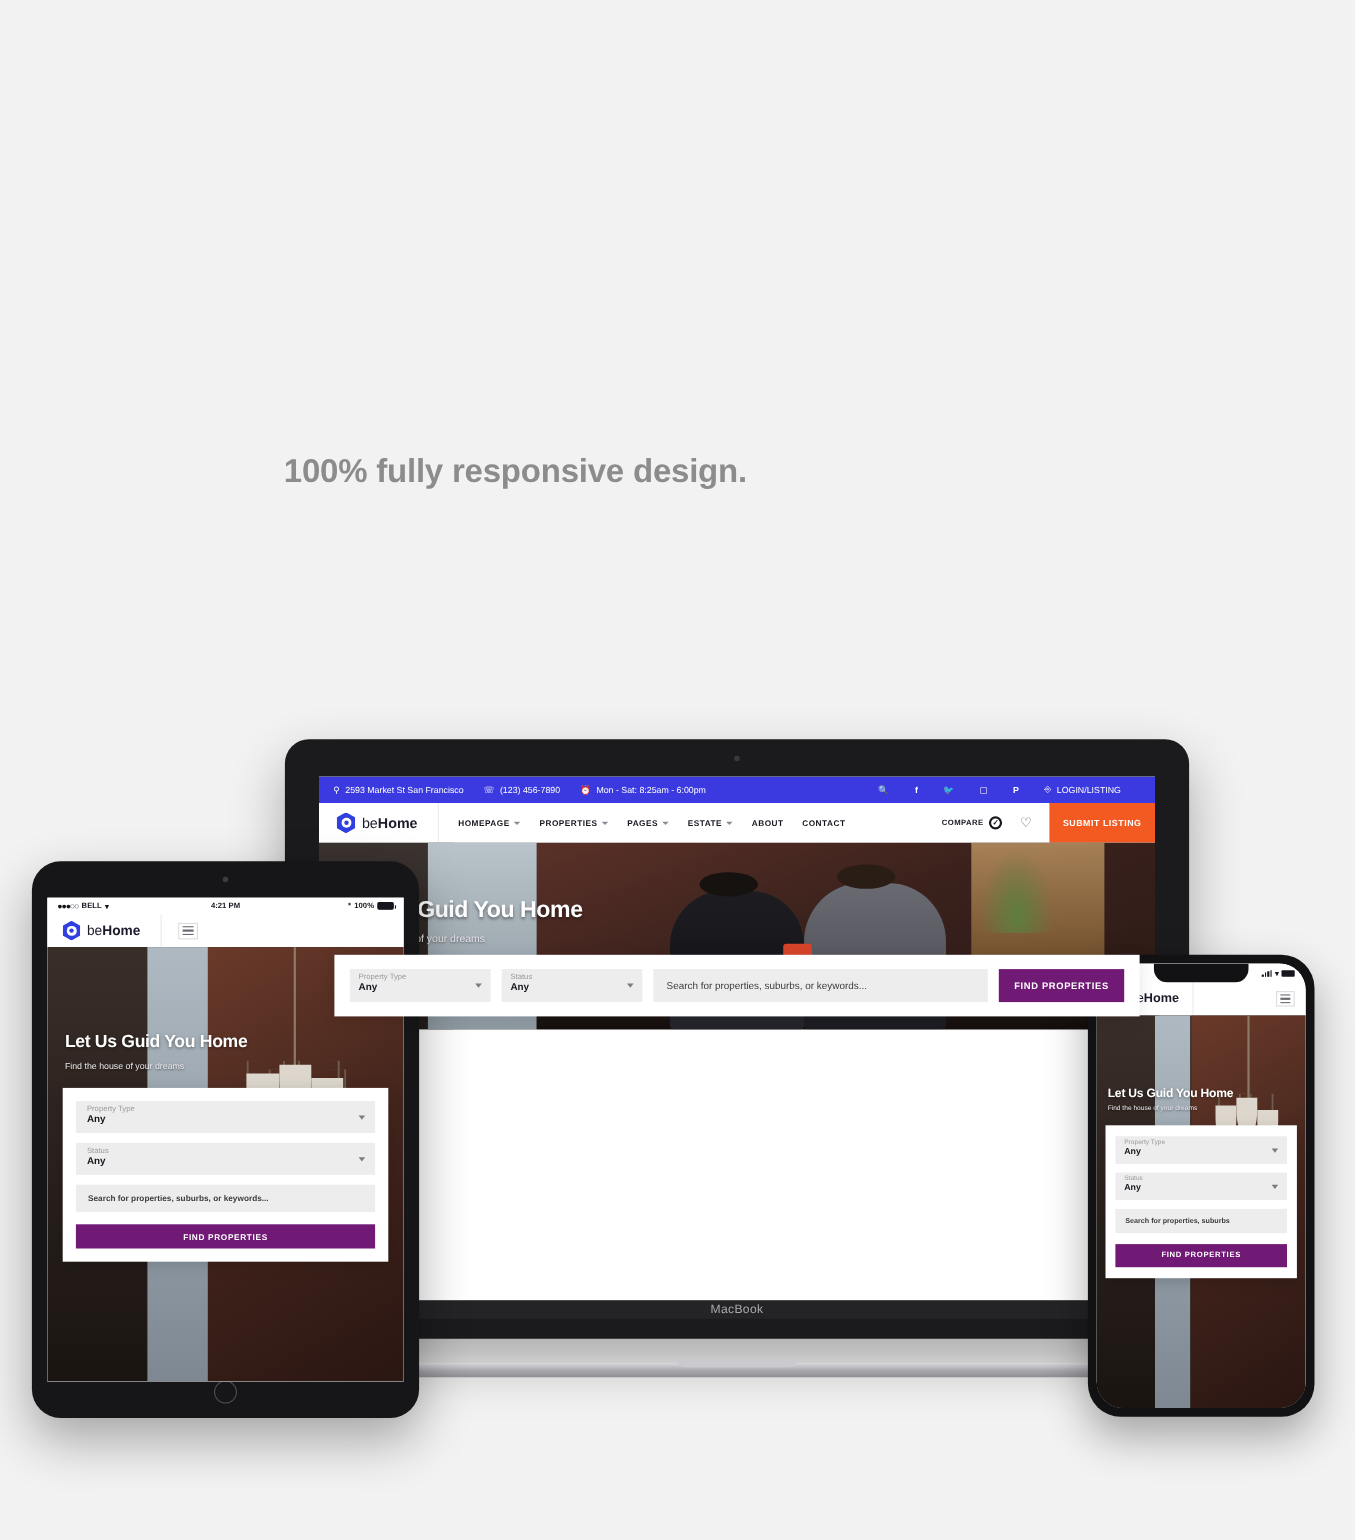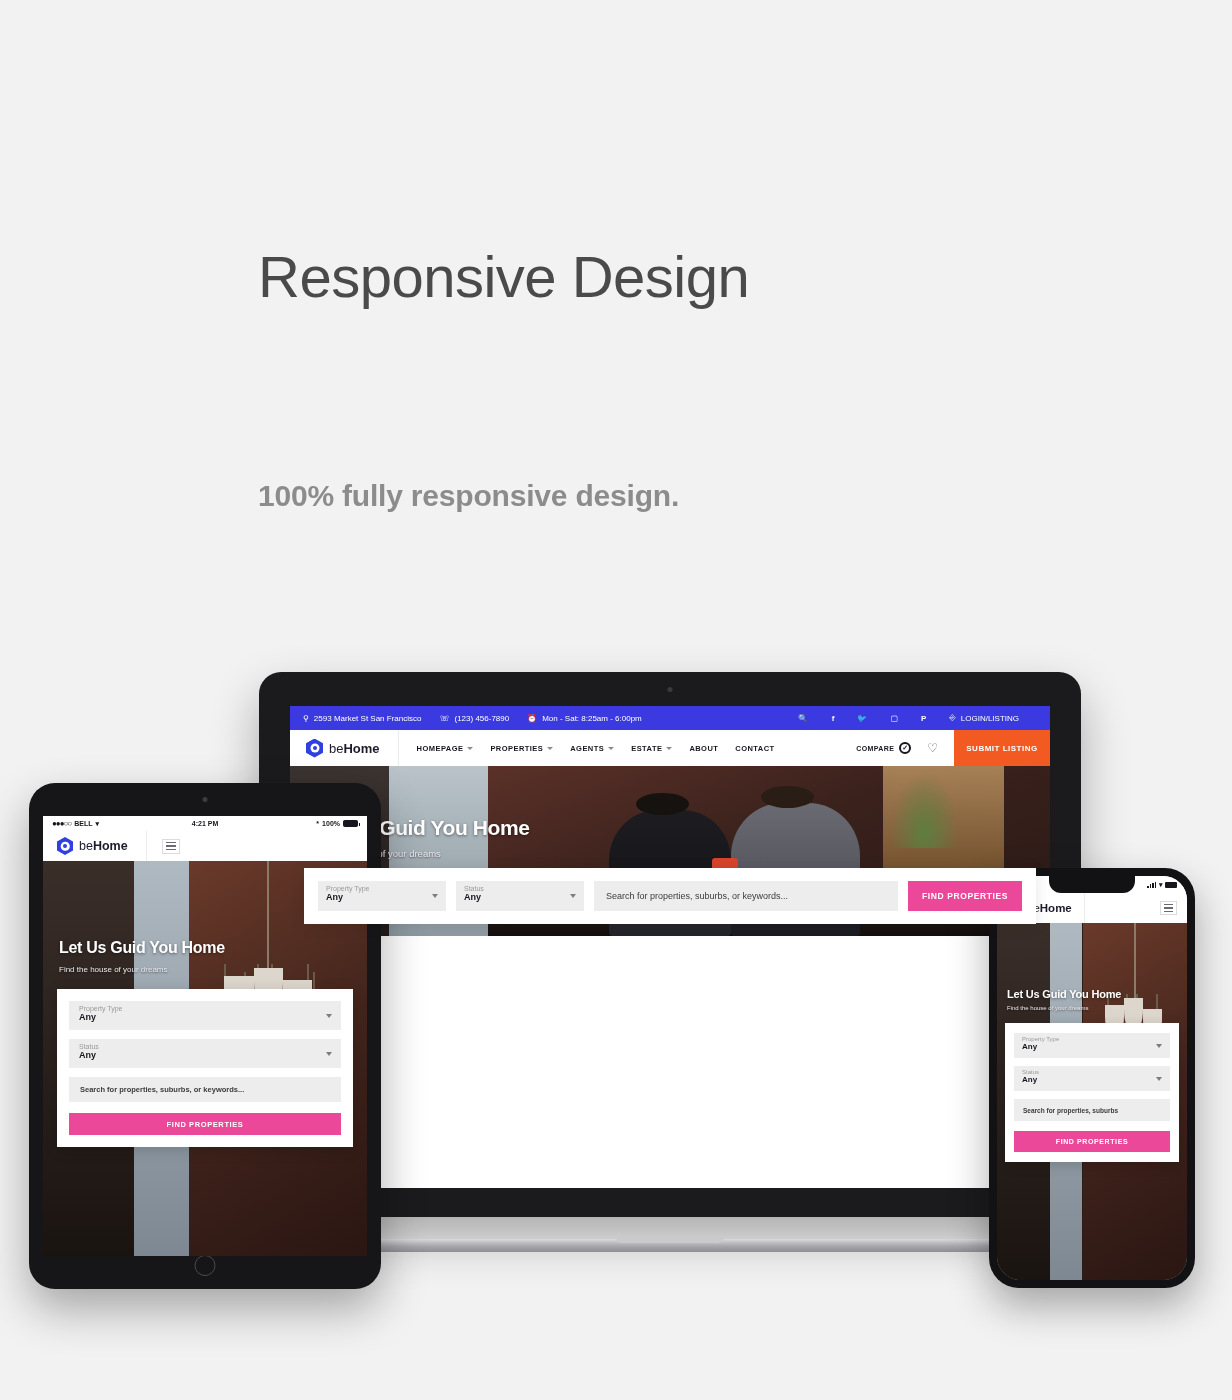--- a/index.html
+++ b/index.html
@@ -52,21 +52,21 @@
   .hero-title { color: #fff; font-weight: 700; text-shadow: 0 1px 3px rgba(0,0,0,.45); }
   .hero-sub { color: #e8e8ec; text-shadow: 0 1px 2px rgba(0,0,0,.5); }
 
   .searchpanel { background: #fff; }
   .field { background: #ededed; position: relative; }
   .field-label { color: #9a9a9a; }
   .field-value { color: #16161e; font-weight: 700; }
   .field-caret { position: absolute; border-left: 3px solid transparent;
     border-right: 3px solid transparent; border-top: 4px solid #7d7d7d; }
   .placeholder { color: #3c3c3c; }
-  .findbtn { background: #ec4899; color: #fff; font-weight: 700;
+  .findbtn { background: #701a75; color: #fff; font-weight: 700;
     display: flex; align-items: center; justify-content: center; letter-spacing: .6px; }
 
   
   .kitchen { position: absolute; inset: 0; background: #221a18; overflow: hidden; }
   .k-wallL { position: absolute; left: 0; top: 0; width: 16%; height: 100%;
     background: linear-gradient(180deg,#3c3431,#241d1b); }
   .k-door { position: absolute; left: 13%; top: 0; width: 13%; height: 100%;
     background: linear-gradient(180deg,#b9c3c9,#8e9aa2); }
   .k-wallR { position: absolute; left: 26%; top: 0; right: 0; height: 100%;
     background: linear-gradient(160deg,#5a3128 0%,#3a211c 45%,#2a1a16 100%); }
@@ -248,21 +248,20 @@
   .check-badge { width: 12px; height: 12px; border-radius: 50%; border: 2px solid #16161e;
     display: flex; align-items: center; justify-content: center; font-size: 7px;
     color: #16161e; margin-left: 5px; font-weight: 700; }
 </style>
 </head>
 <body>
 
 <div id="stage">
 
   <div class="headline-wrap">
-    <div class="headline">Responsive Design</div>
     <div class="subcopy">
       <br>
       <br>
       <span class="strong">100% fully responsive design.</span>
     </div>
   </div>
 
   <div id="macbook">
     <div class="mb-lid">
       <div class="mb-cam"></div>
@@ -311,21 +310,21 @@
           <div class="navlinks">
             <span class="navlink">
                 <span>HOMEPAGE</span>
                 <i class="caret"></i>
               </span>
             <span class="navlink">
                 <span>PROPERTIES</span>
                 <i class="caret"></i>
               </span>
             <span class="navlink">
-                <span>AGENTS</span>
+                <span>PAGES</span>
                 <i class="caret"></i>
               </span>
             <span class="navlink">
                 <span>ESTATE</span>
                 <i class="caret"></i>
               </span>
             <span class="navlink">
                 <span>ABOUT</span>
               </span>
             <span class="navlink">
@@ -374,20 +373,23 @@
           </div>
           <div class="searchbox">
             <span class="placeholder">Search for properties, suburbs, or keywords...</span>
           </div>
           <div class="findbtn">FIND PROPERTIES</div>
         </div>
 
 
       </div>
 
+      <div class="mb-chinbar">
+        <span class="mb-chintext">MacBook</span>
+      </div>
     </div>
     <div class="mb-base">
       <div class="mb-notch"></div>
     </div>
   </div>
 
   <div id="ipad">
     <div class="ip-body">
       <div class="ip-cam"></div>
       <div class="ip-home"></div>

